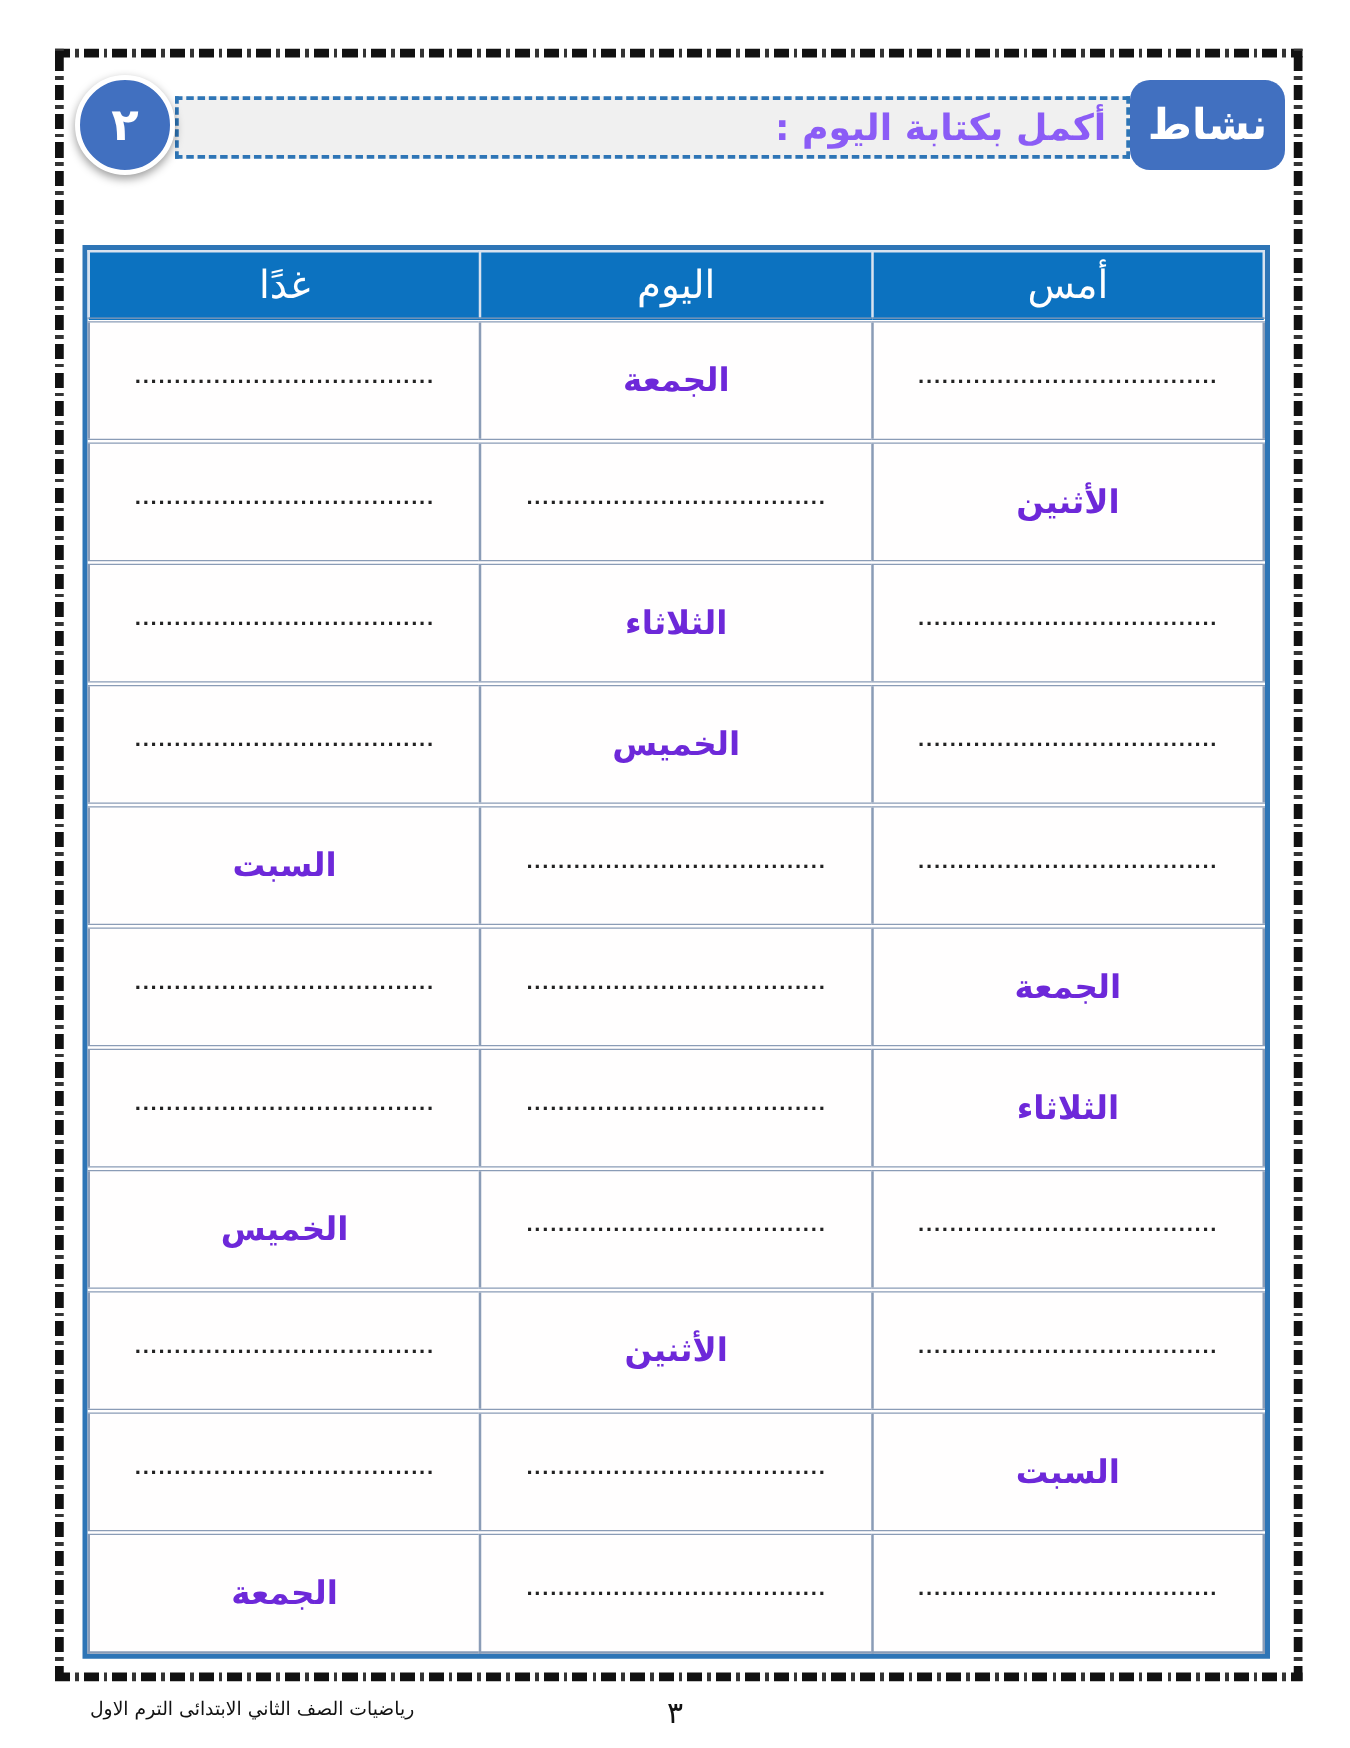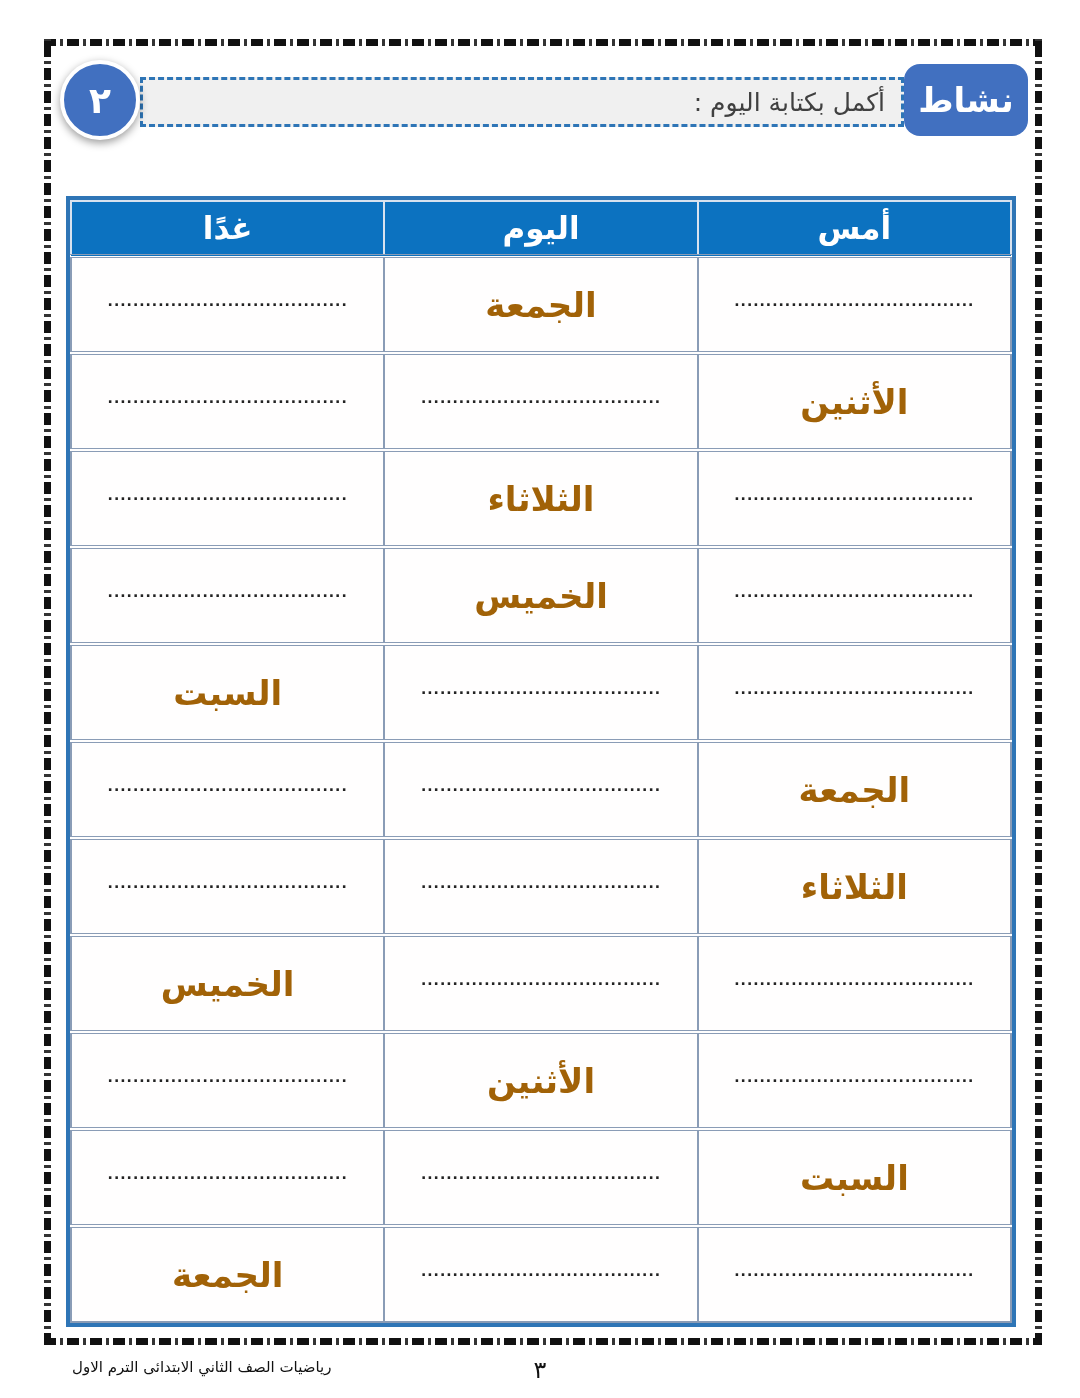--- a/index.html
+++ b/index.html
@@ -26,46 +26,46 @@
     background:#4170c0;border-radius:16px;
     color:#fff;font-size:34px;font-weight:bold;
     display:flex;align-items:center;justify-content:center;
   }
   .instruction-bar{
     position:absolute;top:77px;right:176px;left:140px;height:44px;
     background:#f0f0f0;border:3px dashed #2e75b6;
     display:flex;align-items:center;justify-content:flex-start;
     padding:0 16px;
   }
-  .instruction-bar span{font-size:25px;font-weight:normal;color:#404040;}
+  .instruction-bar span{font-size:29px;font-weight:bold;color:#8b5cf6;}
   .number-circle{
     position:absolute;top:60px;left:60px;width:80px;height:80px;
     background:#4170c0;border:4px solid #ffffff;border-radius:50%;
     box-shadow:0 3px 8px rgba(0,0,0,.4);box-sizing:border-box;
     color:#fff;font-size:36px;font-weight:bold;
     display:flex;align-items:center;justify-content:center;
   }
 
   
   .table-wrap{
     position:absolute;left:66px;top:196px;width:950px;
     border:4px solid #2e75b6;box-sizing:border-box;
   }
   table{width:100%;border-collapse:collapse;table-layout:fixed;}
   th{
     background:#0c72c0;color:#ffffff;
-    font-size:31px;font-weight:bold;
+    font-size:31px;font-weight:normal;
     height:50px;border:2px solid #d8e2ef;
     border-bottom:3px solid #8a9cb6;
   }
   td{
     height:91px;border:2px solid #8a9cb6;border-top:4px double #8a9cb6;
     text-align:center;vertical-align:middle;background:#fffefe;
   }
-  td .day{font-size:34px;font-weight:bold;color:#a16207;}
+  td .day{font-size:26px;font-weight:bold;color:#6d28d9;}
   td .dots{
     font-size:14px;font-weight:bold;color:#222;letter-spacing:1px;
     direction:ltr;display:inline-block;transform:translateY(-4px);
   }
 
   
   .footer-title{
     position:absolute;top:1358px;left:72px;
     font-size:15px;color:#111;
   }

